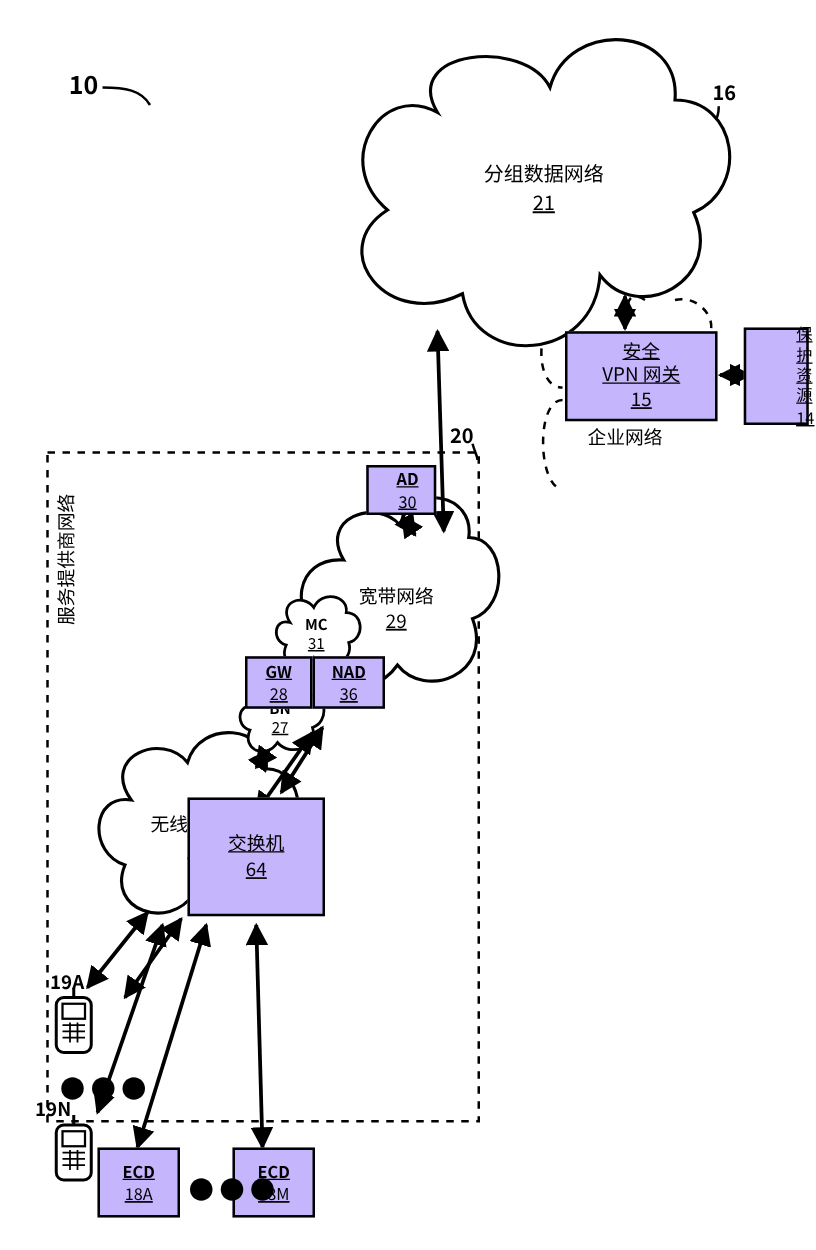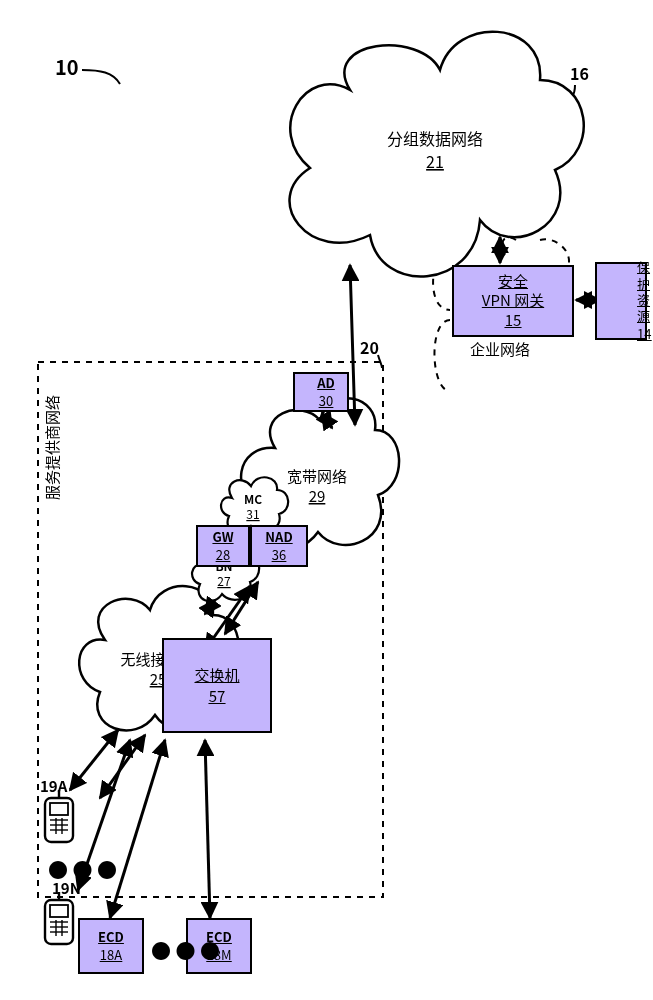--- a/index.html
+++ b/index.html
@@ -235,23 +235,23 @@
 <style>
   [data-name="gw-box"]{ left:230px !important; top:534px !important;}
   [data-name="nad-box"]{ left:228px !important; top:578px !important; width:56px !important; height:42px !important;}
 </style>
 
 <style>
   [data-name="gw-box"]{ left:196px !important; top:525px !important; width:54px !important; height:42px !important;}
   [data-name="nad-box"]{ left:250px !important; top:525px !important; width:58px !important; height:42px !important;}
 </style>
 
-<div class="box" style="left:140px; top:648px; width:108px; height:90px;margin-left:12px;" data-name="switch-box">
+<div class="box" style="left:140px; top:648px; width:108px; height:90px;" data-name="switch-box">
   <span class="main-label" data-name="switch-label">交换机</span>
-  <span class="ref-num" data-name="switch-ref">57</span>
+  <span class="ref-num" data-name="switch-ref">64</span>
 </div>
 
 <style>
   [data-name="switch-box"]{ left:142px !important; top:640px !important; width:110px !important; height:95px !important;}
 </style>
 
 <style>
   [data-name="switch-box"]{ left:150px !important; top:638px !important;}
 </style>
 
@@ -282,17 +282,17 @@
 <svg class="phone" style="left:35px; top:892px;" width="48" height="60" viewBox="0 0 48 60" data-name="phone-19n-icon">
   <rect x="10" y="8" width="28" height="44" rx="6" ry="6" fill="#fff" stroke="#000" stroke-width="2.4"></rect>
   <rect x="15" y="13" width="18" height="12" fill="#fff" stroke="#000" stroke-width="1.8"></rect>
   <line x1="15" y1="30" x2="33" y2="30" stroke="#000" stroke-width="1.4"></line>
   <line x1="15" y1="35" x2="33" y2="35" stroke="#000" stroke-width="1.4"></line>
   <line x1="15" y1="40" x2="33" y2="40" stroke="#000" stroke-width="1.4"></line>
   <line x1="21" y1="28" x2="21" y2="44" stroke="#000" stroke-width="1.4"></line>
   <line x1="27" y1="28" x2="27" y2="44" stroke="#000" stroke-width="1.4"></line>
   <line x1="24" y1="8" x2="24" y2="0" stroke="#000" stroke-width="2.4"></line>
 </svg>
-<div class="plain-label" style="left:52px; top:877px; font-weight:bold;" data-name="phone-19n-label">19N</div>
+<div class="plain-label" style="left:28px; top:877px; font-weight:bold;" data-name="phone-19n-label">19N</div>
 
 <div class="dots" style="left:48px; top:855px;" data-name="phone-ellipsis">● ● ●</div>
 
 </div>
 
 </body></html>

